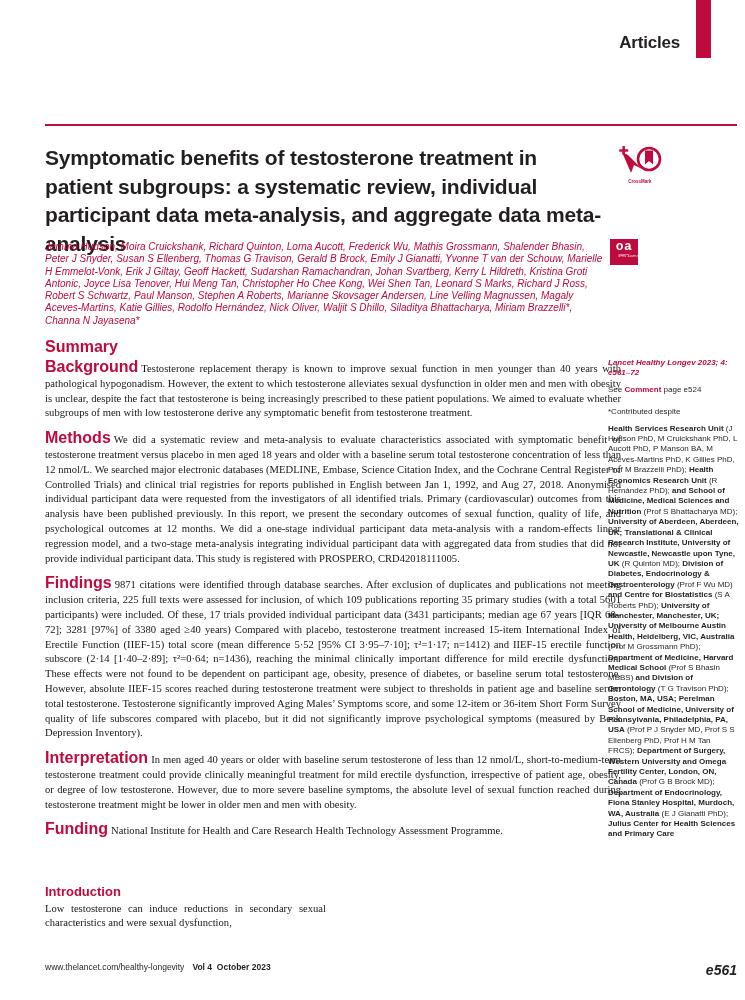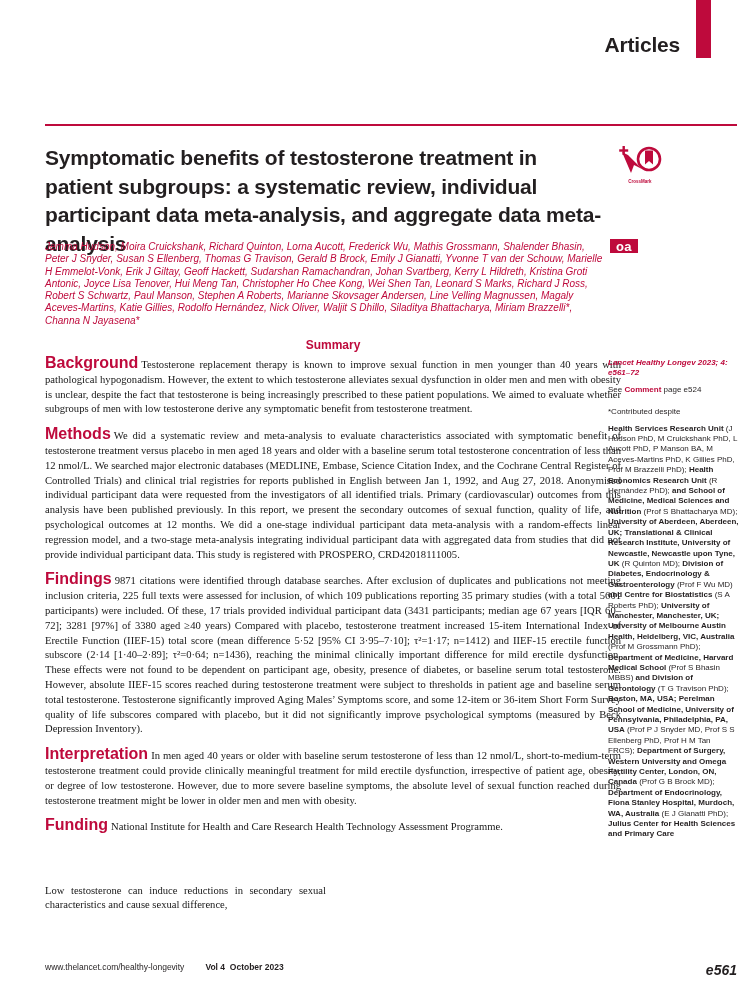--- a/index.html
+++ b/index.html
@@ -4,51 +4,51 @@
 <style>
   * { margin:0; padding:0; box-sizing:border-box; }
   html,body { background:#888; }
   .page {
     position:relative; width:745px; height:1000px; margin:0 auto;
     background:#ffffff; overflow:hidden;
     font-family:"Liberation Sans", sans-serif; color:#231f20;
   }
   
   .corner-bar { position:absolute; top:0; right:34px; width:15px; height:58px; background:#be0a3c; }
-  .section-label { position:absolute; top:33px; right:65px; font-size:21px; font-weight:600; color:#231f20; letter-spacing:-0.2px; }
+  .section-label { position:absolute; top:33px; right:65px; font-size:17px; font-weight:600; color:#231f20; letter-spacing:-0.2px; }
   .head-rule { position:absolute; top:124px; left:45px; width:692px; height:2px; background:#be0a3c; }
   
   .title { position:absolute; top:144px; left:45px; width:558px; font-size:21px; line-height:28.5px; font-weight:bold; color:#231f20; letter-spacing:-0.2px; }
   .crossmark { position:absolute; top:146px; left:616px; width:48px; text-align:center; cursor:pointer; }
   .crossmark .cm-label { display:block; font-size:6px; transform:scale(0.75); transform-origin:center top; color:#a01 ; color:#be0a3c; margin-top:-1px; font-weight:bold; }
   .authors { position:absolute; top:241px; left:45px; width:562px; font-size:10px; line-height:12.3px; font-style:italic; color:#be0a3c; }
-  .oa-badge { position:absolute; top:239px; left:610px; width:28px; height:14px; background:#be0a3c; text-align:center; }
+  .oa-badge { position:absolute; top:239px; left:610px; width:28px; height:26px; background:#be0a3c; text-align:center;font-family:Liberation Mono, monospace; }
   .oa-badge .oa-big { display:block; color:#fff; font-weight:bold; font-size:13px; line-height:15px; letter-spacing:0.5px; }
   .oa-badge .oa-sub { display:block; color:#fff; font-size:6px; transform:scale(0.45); transform-origin:center top; white-space:nowrap; border-top:1px solid #fff; margin:0 2px; padding-top:1px; letter-spacing:0.5px; }
   
   .summary { position:absolute; top:338px; left:45px; width:576px; }
-  .sec-heading { font-size:12px; font-weight:bold; color:#be0a3c; margin-bottom:4px; font-family:"Liberation Sans", sans-serif;text-align:center; }
+  .sec-heading { font-size:16px; font-weight:bold; color:#be0a3c; margin-bottom:4px; font-family:"Liberation Sans", sans-serif; }
   .sum-p { font-family:"Liberation Serif", serif; font-size:10.6px; line-height:14.8px; text-align:justify; color:#161616; margin-bottom:10px; }
   .plabel { font-family:"Liberation Sans", sans-serif; font-weight:bold; color:#be0a3c; font-size:16px; padding-right:3px; }
   
   .intro { position:absolute; top:884px; left:45px; width:576px; display:flex; gap:15px; }
   .intro-col { width:281px; }
   .intro h3 { font-size:13px; font-weight:bold; color:#be0a3c; margin-bottom:3px; font-family:"Liberation Sans", sans-serif; }
   .intro p { font-family:"Liberation Serif", serif; font-size:10.6px; line-height:14px; text-align:justify; color:#161616; }
   
   .sidebar { position:absolute; top:358px; left:608px; width:131px; font-size:8px; line-height:10.4px; color:#231f20; }
   .sb-cite { color:#be0a3c; font-weight:bold; font-style:italic; margin-bottom:6px; }
   .sb-comment { margin-bottom:12px; }
   .sb-comment .lnk { color:#be0a3c; font-weight:bold; cursor:pointer; }
   .sb-contrib { margin-bottom:6px; }
   .seg-b { font-weight:bold; }
   
   .footer { position:absolute; top:962px; left:45px; width:692px; font-size:8.5px; color:#231f20; }
   .footer .f-url { font-weight:normal; }
-  .footer .f-vol { font-weight:bold; margin-left:21px; }
+  .footer .f-vol { font-weight:bold; margin-left:8px; }
   .footer .f-page { position:absolute; right:0; top:0; font-weight:600; font-size:14px;font-style:italic; }
 </style>
 </head>
 <body>
 
 <div class="page">
 
   <div class="corner-bar"></div>
   <div class="section-label">Articles</div>
   <div class="head-rule"></div>
@@ -85,21 +85,22 @@
     <p class="sum-p"><span class="plabel">Findings</span><span>9871 citations were identified through database searches. After exclusion of duplicates and publications not meeting inclusion criteria, 225 full texts were assessed for inclusion, of which 109 publications reporting 35 primary studies (with a total 5601 participants) were included. Of these, 17 trials provided individual participant data (3431 participants; median age 67 years [IQR 60–72]; 3281 [97%] of 3380 aged ≥40 years) Compared with placebo, testosterone treatment increased 15-item International Index of Erectile Function (IIEF-15) total score (mean difference 5·52 [95% CI 3·95–7·10]; τ²=1·17; n=1412) and IIEF-15 erectile function subscore (2·14 [1·40–2·89]; τ²=0·64; n=1436), reaching the minimal clinically important difference for mild erectile dysfunction. These effects were not found to be dependent on participant age, obesity, presence of diabetes, or baseline serum total testosterone. However, absolute IIEF-15 scores reached during testosterone treatment were subject to thresholds in patient age and baseline serum total testosterone. Testosterone significantly improved Aging Males’ Symptoms score, and some 12-item or 36-item Short Form Survey quality of life subscores compared with placebo, but it did not significantly improve psychological symptoms (measured by Beck Depression Inventory).</span></p>
 
     <p class="sum-p"><span class="plabel">Interpretation</span><span>In men aged 40 years or older with baseline serum testosterone of less than 12 nmol/L, short-to-medium-term testosterone treatment could provide clinically meaningful treatment for mild erectile dysfunction, irrespective of patient age, obesity, or degree of low testosterone. However, due to more severe baseline symptoms, the absolute level of sexual function reached during testosterone treatment might be lower in older men and men with obesity.</span></p>
 
     <p class="sum-p"><span class="plabel">Funding</span><span>National Institute for Health and Care Research Health Technology Assessment Programme.</span></p>
 
   </div>
 
   <div class="intro">
     <div class="intro-col">
-      <p>Low testosterone can induce reductions in secondary sexual characteristics and cause sexual difference,</p>
+      <h3>Introduction</h3>
+      <p>Low testosterone can induce reductions in secondary sexual characteristics and were sexual dysfunction,</p>
     </div>
   </div>
 
   <aside class="sidebar">
     <div class="sb-cite">Lancet Healthy Longev 2023; 4: e561–72</div>
     <div class="sb-comment"><span>See </span><span class="lnk">Comment</span><span> page e524</span></div>
     <div class="sb-contrib">*Contributed despite</div>
     <div class="sb-affil"><span class="seg-b">Health Services Research Unit</span><span> (J Hudson PhD, M Cruickshank PhD, L Aucott PhD, P Manson BA, M Aceves-Martins PhD, K Gillies PhD, Prof M Brazzelli PhD); </span><span class="seg-b">Health Economics Research Unit</span><span> (R Hernández PhD); </span><span class="seg-b">and School of Medicine, Medical Sciences and Nutrition</span><span> (Prof S Bhattacharya MD); </span><span class="seg-b">University of Aberdeen, Aberdeen, UK; Translational &amp; Clinical Research Institute, University of Newcastle, Newcastle upon Tyne, UK</span><span> (R Quinton MD); </span><span class="seg-b">Division of Diabetes, Endocrinology &amp; Gastroenterology</span><span> (Prof F Wu MD) </span><span class="seg-b">and Centre for Biostatistics</span><span> (S A Roberts PhD); </span><span class="seg-b">University of Manchester, Manchester, UK; University of Melbourne Austin Health, Heidelberg, VIC, Australia</span><span> (Prof M Grossmann PhD); </span><span class="seg-b">Department of Medicine, Harvard Medical School</span><span> (Prof S Bhasin MBBS) </span><span class="seg-b">and Division of Gerontology</span><span> (T G Travison PhD); </span><span class="seg-b">Boston, MA, USA; Perelman School of Medicine, University of Pennsylvania, Philadelphia, PA, USA</span><span> (Prof P J Snyder MD, Prof S S Ellenberg PhD, Prof H M Tan FRCS); </span><span class="seg-b">Department of Surgery, Western University and Omega Fertility Center, London, ON, Canada</span><span> (Prof G B Brock MD); </span><span class="seg-b">Department of Endocrinology, Fiona Stanley Hospital, Murdoch, WA, Australia</span><span> (E J Gianatti PhD); </span><span class="seg-b">Julius Center for Health Sciences and Primary Care</span></div>
   </aside>
 

